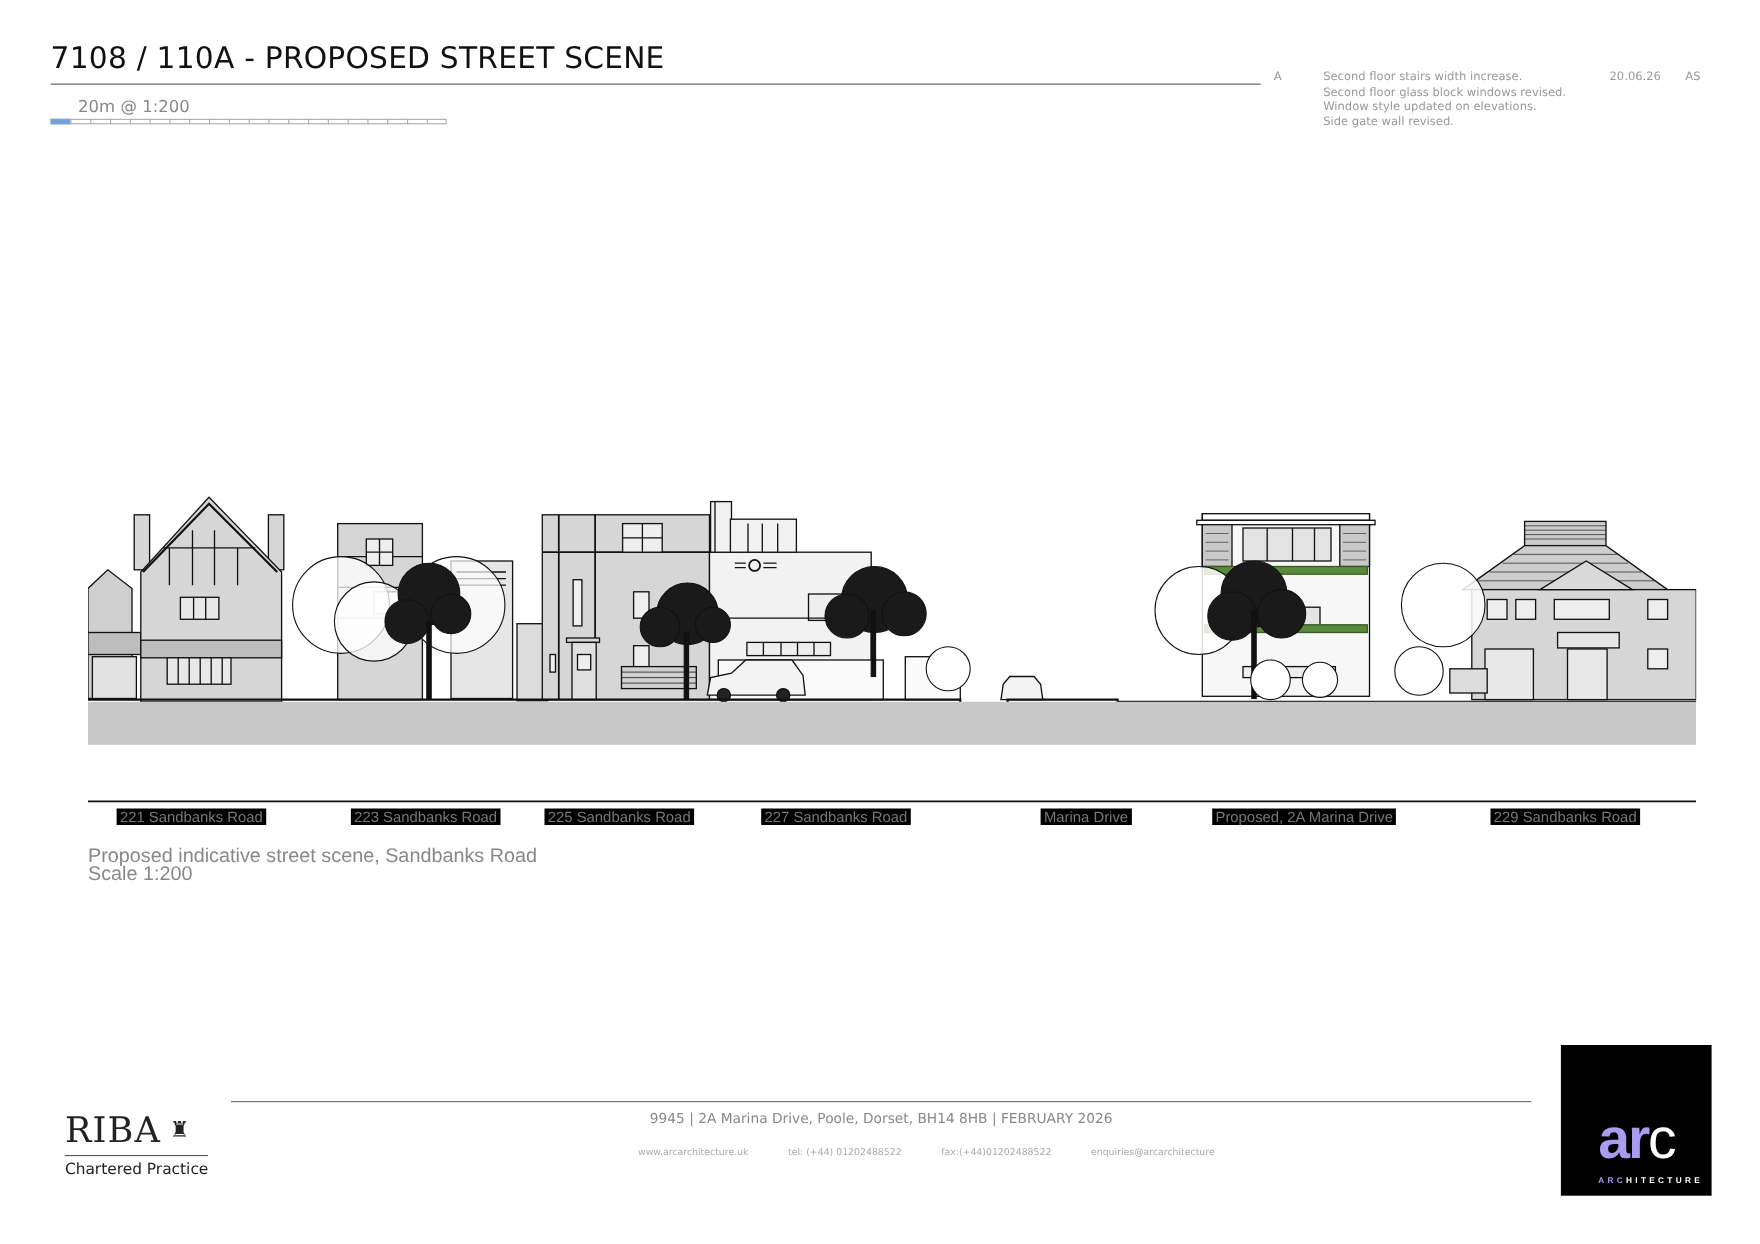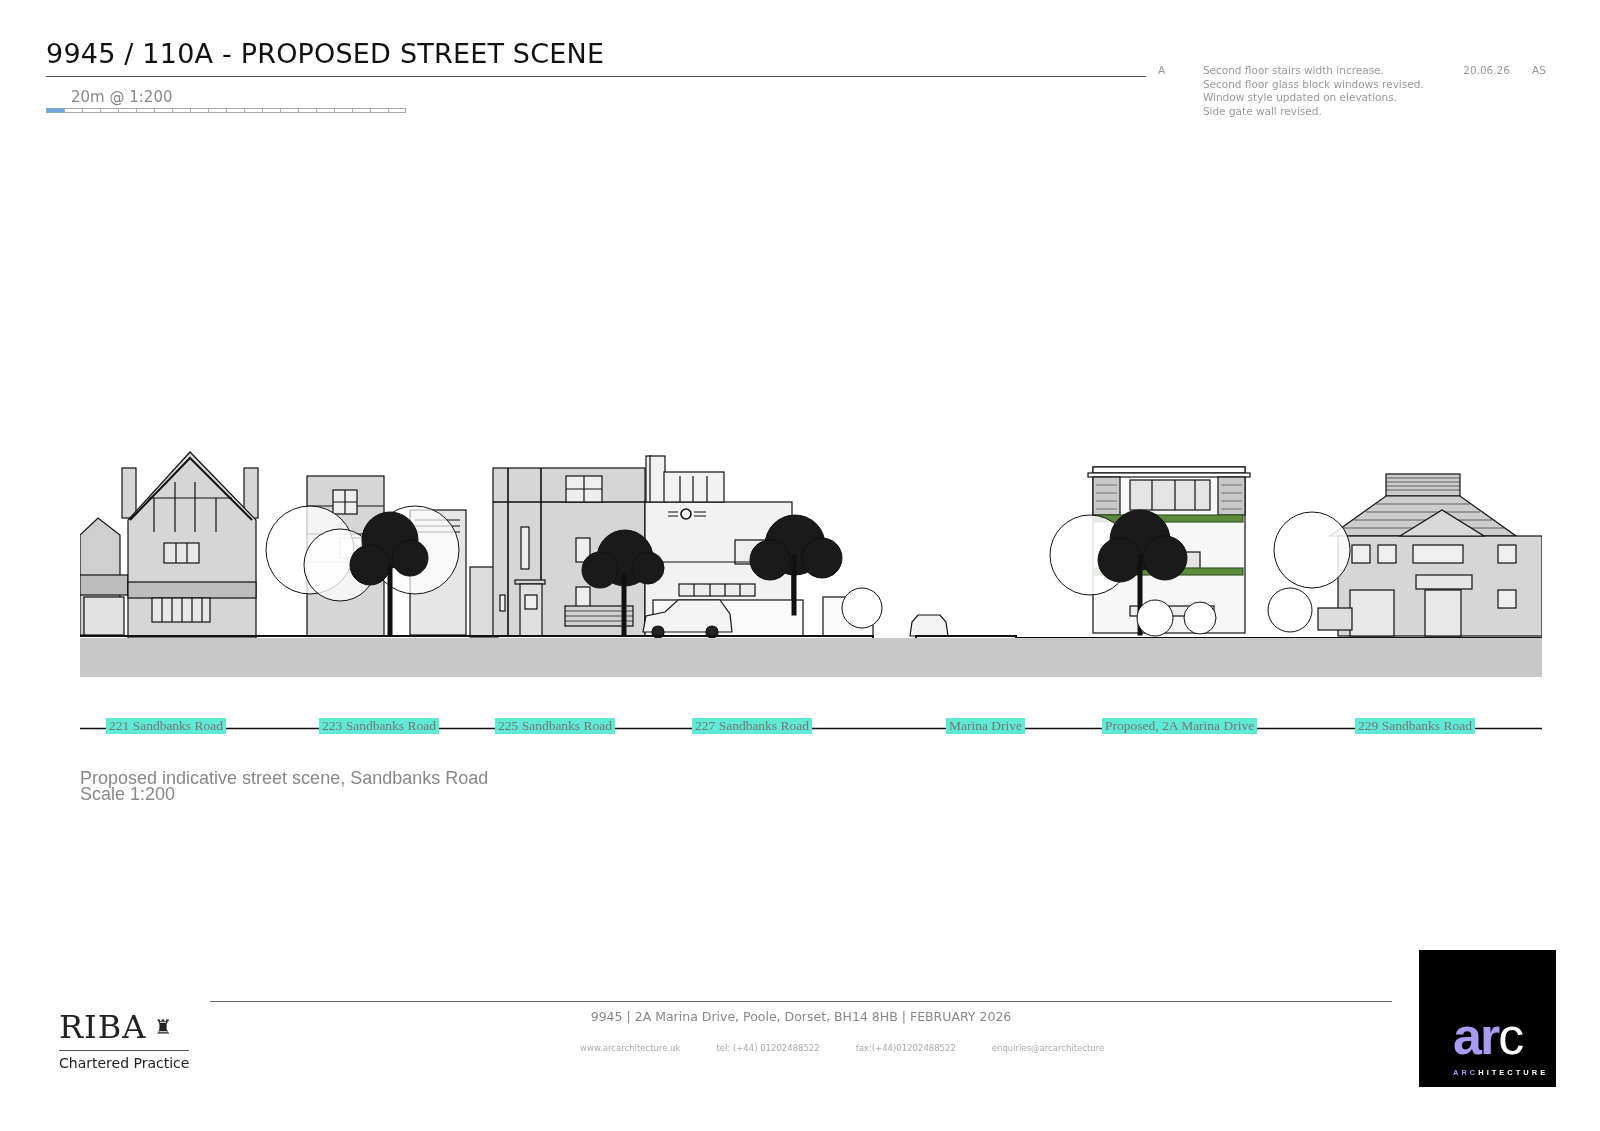--- a/index.html
+++ b/index.html
@@ -21,41 +21,41 @@
   .c-rev { width:263px; padding-left:9px; }
   .c-date { width:75px; justify-content:center; }
   .c-by { width:36px; justify-content:center; }
   .rev-row { display:flex; margin-top:16px; font-size:10.5px; color:#999; line-height:13.5px; }
   .rev-row .c-no { padding-left:14px; }
   .rev-row .c-date { justify-content:center; align-items:flex-start; display:flex; }
   .rev-row .c-by { justify-content:center; display:flex; }
 
   .scene { left:80px; top:440px; width:1462px; height:256px; }
   .labels { left:80px; top:718px; width:1462px; height:20px; font-family:"Liberation Sans", sans-serif; font-size:13.5px; color:#777; }
-  .lbl { position:absolute; top:0; white-space:nowrap; background:#5eead4; padding:0 3px;font-family:Liberation Serif, serif; }
+  .lbl { position:absolute; top:17px; white-space:nowrap; background:#000000; padding:0 3px; }
   .caption { left:80px; top:770px; font-family:"Liberation Sans", sans-serif; font-size:18px; color:#888; line-height:16px; }
 
   .footer-rule { left:210px; top:1001px; width:1182px; height:0; border-top:1.5px solid #666; }
   .footer-address { left:210px; top:1009px; width:1182px; text-align:center; font-size:12.5px; color:#888; }
   .footer-contacts { left:580px; top:1043px; display:flex; gap:36px; font-size:8.5px; color:#aaa; }
   .riba { left:59px; top:1008px; }
   .riba-word { font-family:"DejaVu Serif", serif; font-size:32px; color:#222; letter-spacing:1px; }
   .riba-rule { width:130px; border-top:1px solid #555; margin-top:4px; }
   .riba-sub { font-size:14px; color:#222; margin-top:4px; }
   .arc-logo { left:1419px; top:950px; width:137px; height:137px; background:#000; }
   .arc-text { position:absolute; left:34px; top:60px; font-family:"Liberation Sans", sans-serif; font-weight:bold; font-size:52px; line-height:52px; letter-spacing:-2px; }
   .arc-text .ar { color:#a89cf0; }
   .arc-text .c { color:#fff; font-weight:normal; }
   .arc-sub { position:absolute; left:34px; top:118px; font-family:"Liberation Sans", sans-serif; font-size:7.5px; letter-spacing:3px; color:#a89cf0; font-weight:bold; }
   .arc-sub .w { color:#fff; }
 </style>
 </head>
 <body>
 
-<div class="abs title">9945 / 110A -  PROPOSED STREET SCENE</div>
+<div class="abs title">7108 / 110A -  PROPOSED STREET SCENE</div>
 <div class="abs title-rule"></div>
 <div class="abs scale-label">20m @ 1:200</div>
 <div class="abs scalebar">
   <span class="filled"></span>
     <span></span>
     <span></span>
     <span></span>
     <span></span>
     <span></span>
     <span></span>

